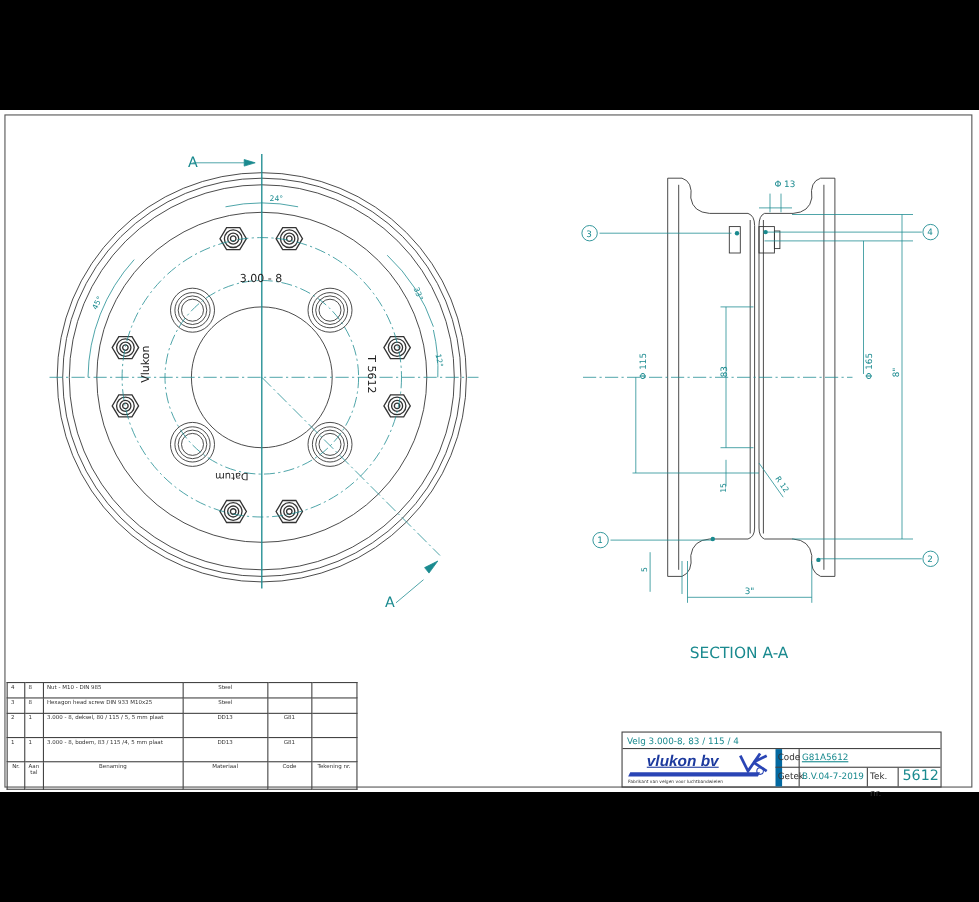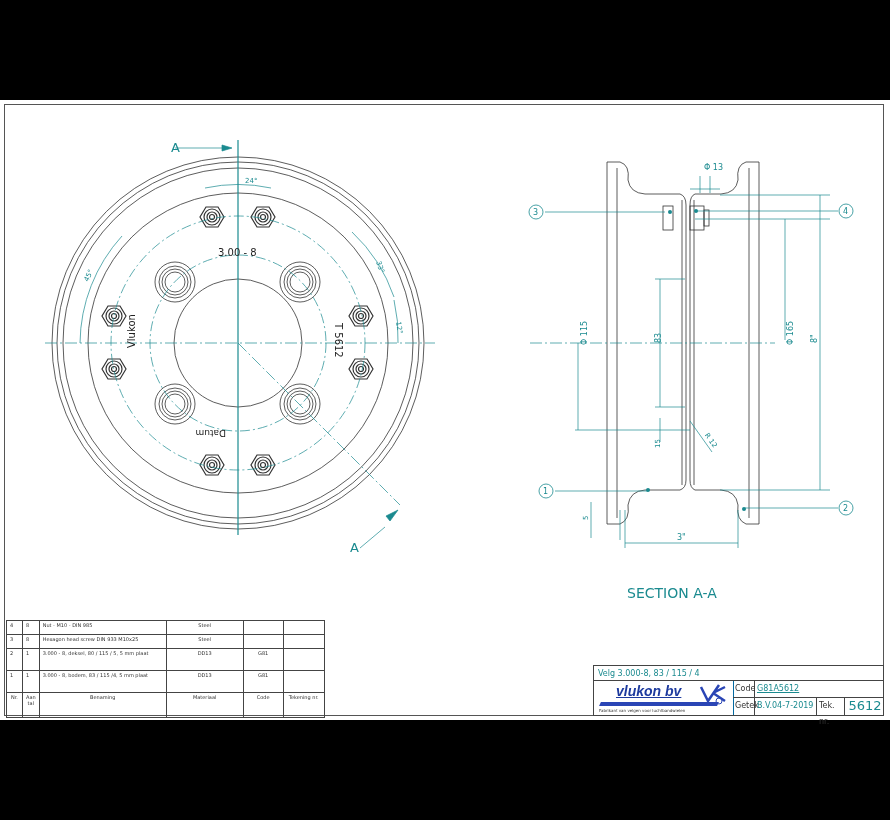--- a/index.html
+++ b/index.html
@@ -10,23 +10,23 @@
   .bom{position:absolute;left:6px;top:520px;border-collapse:collapse;font-size:5px;color:#333;}
   .bom td{border:1px solid #444;padding:1px 3px;height:11px;vertical-align:top;}
   .bom .c-nr{width:9px;text-align:left;}
   .bom .c-qty{width:8px;}
   .bom .c-name{width:120px;}
   .bom .c-mat{width:70px;text-align:center;}
   .bom .c-code{width:33px;text-align:center;}
   .bom .c-dwg{width:34px;}
   .bom tr.tall td{height:19px;}
   .bom tr.head td{height:22px;text-align:center;vertical-align:top;}
-  .tb{position:absolute;left:593px;top:565px;width:291px;height:51px;border:1px solid #444;box-sizing:border-box;}
+  .tb{position:absolute;left:565px;top:565px;width:291px;height:51px;border:1px solid #444;box-sizing:border-box;}
   .tb .title{position:absolute;left:0;top:0;width:289px;height:15px;border-bottom:1px solid #444;color:#1a8a8f;font-size:8px;padding-left:4px;line-height:15px;box-sizing:border-box;}
-  .tb .logo{position:absolute;left:0;top:15px;width:139px;height:34px;border-right:1px solid #0369a1;}
+  .tb .logo{position:absolute;left:0;top:15px;width:139px;height:34px;border-right:6px solid #0369a1;}
   .tb .logo .brand{position:absolute;left:22px;top:2px;font-style:italic;font-weight:bold;color:#1d3a9e;font-size:14px;font-family:"Liberation Sans",sans-serif;text-decoration:underline;}
   .tb .logo .bar{position:absolute;left:6px;top:21px;width:118px;height:4px;background:#2a45b5;transform:skewX(-25deg);}
   .tb .logo .tag{position:absolute;left:5px;top:27px;font-size:4px;color:#333;}
   .tb .cell{position:absolute;font-size:8px;line-height:16px;color:#333;border-bottom:1px solid #444;border-right:1px solid #444;box-sizing:border-box;padding-left:2px;}
   .tb .val{color:#1a8a8f;}
 </style>
 </head>
 <body>
 
 <div id="sheet">

